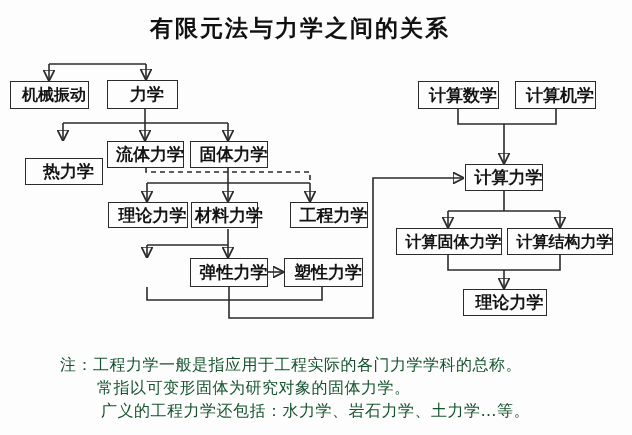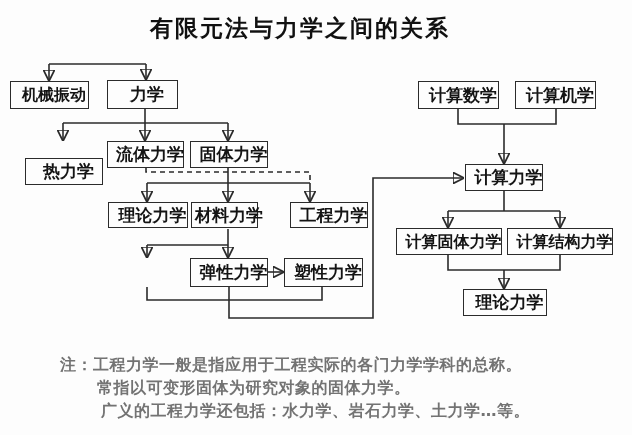--- a/index.html
+++ b/index.html
@@ -22,22 +22,22 @@
   svg.wires path.dash{stroke-dasharray:5,4;}
   .node{
     position:absolute;box-sizing:border-box;
     border:1.7px solid #2b2b2b;background:#fdfdfd;
     display:flex;align-items:center;justify-content:center;
     font-size:17px;font-weight:bold;white-space:nowrap;
     color:#141414;line-height:1;padding-left:9px;
   }
   .node.small{font-size:16px;}
   .note-line{
-    position:absolute;font-size:16px;font-weight:bold;
-    white-space:nowrap;color:#737373;letter-spacing:0.5px;
+    position:absolute;font-size:16px;font-weight:normal;
+    white-space:nowrap;color:#14532d;letter-spacing:0.5px;
   }
 </style>
 </head>
 <body>
 
 <div class="stage">
 
   <div class="title">有限元法与力学之间的关系</div>
 
   <svg class="wires" viewBox="0 0 632 435">

